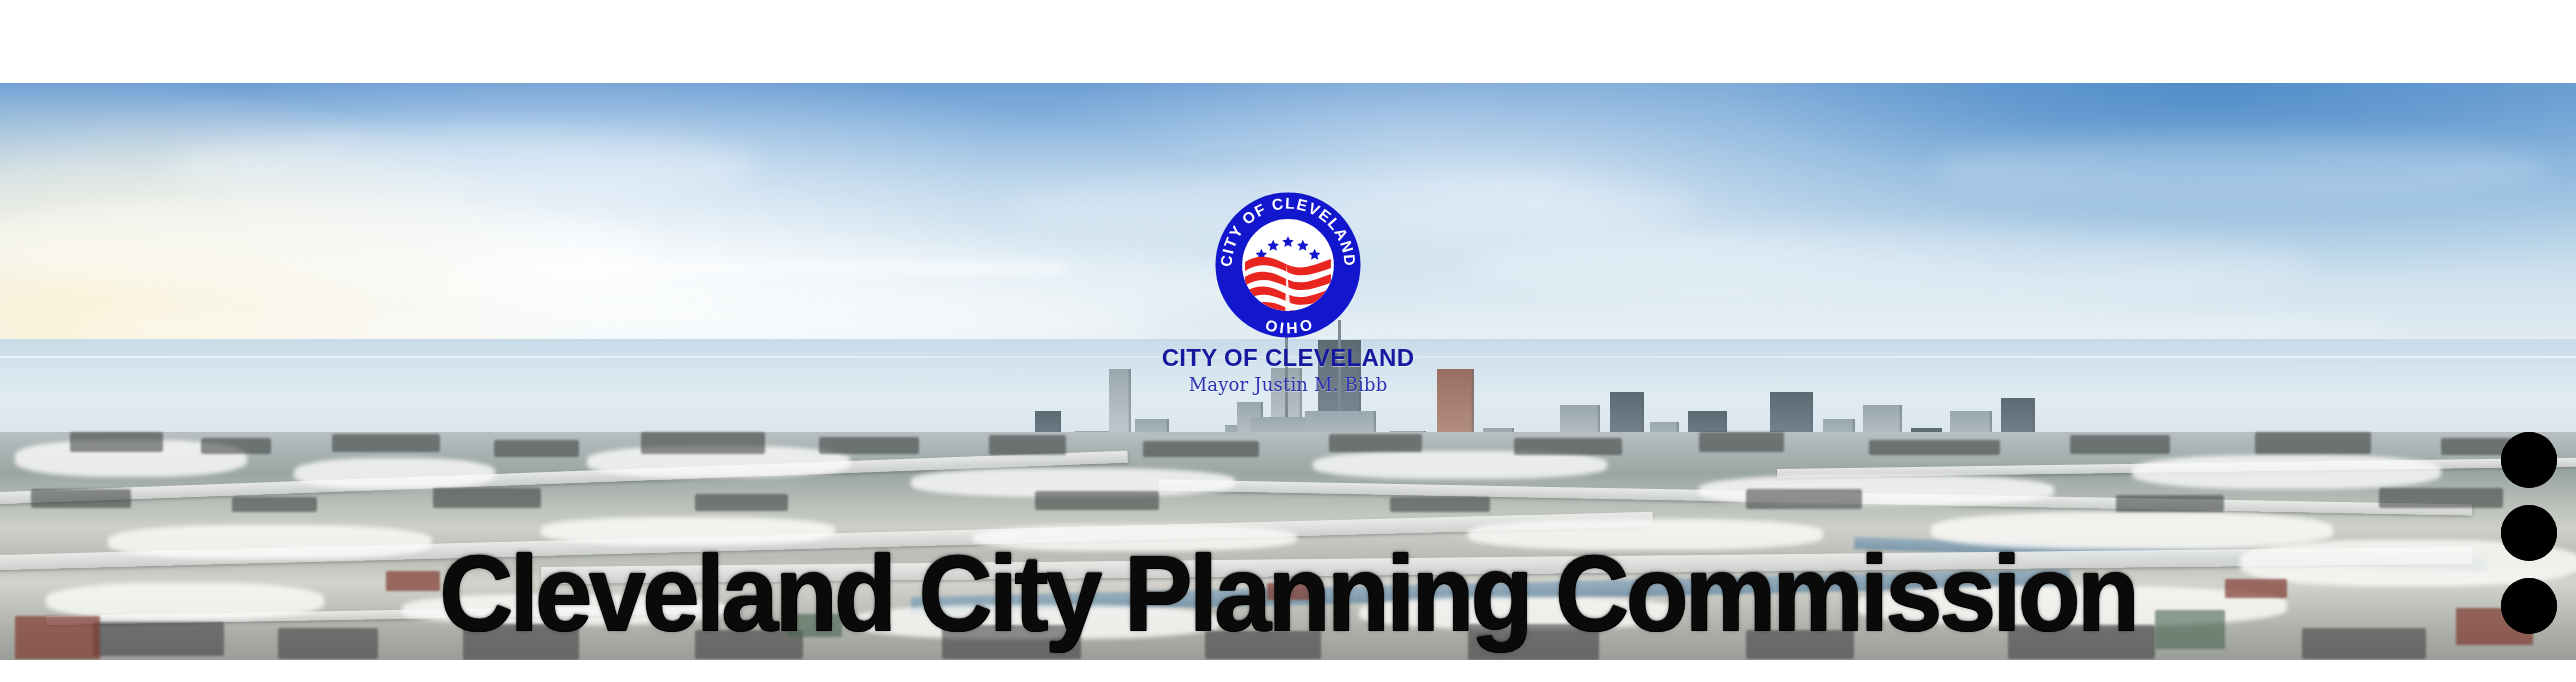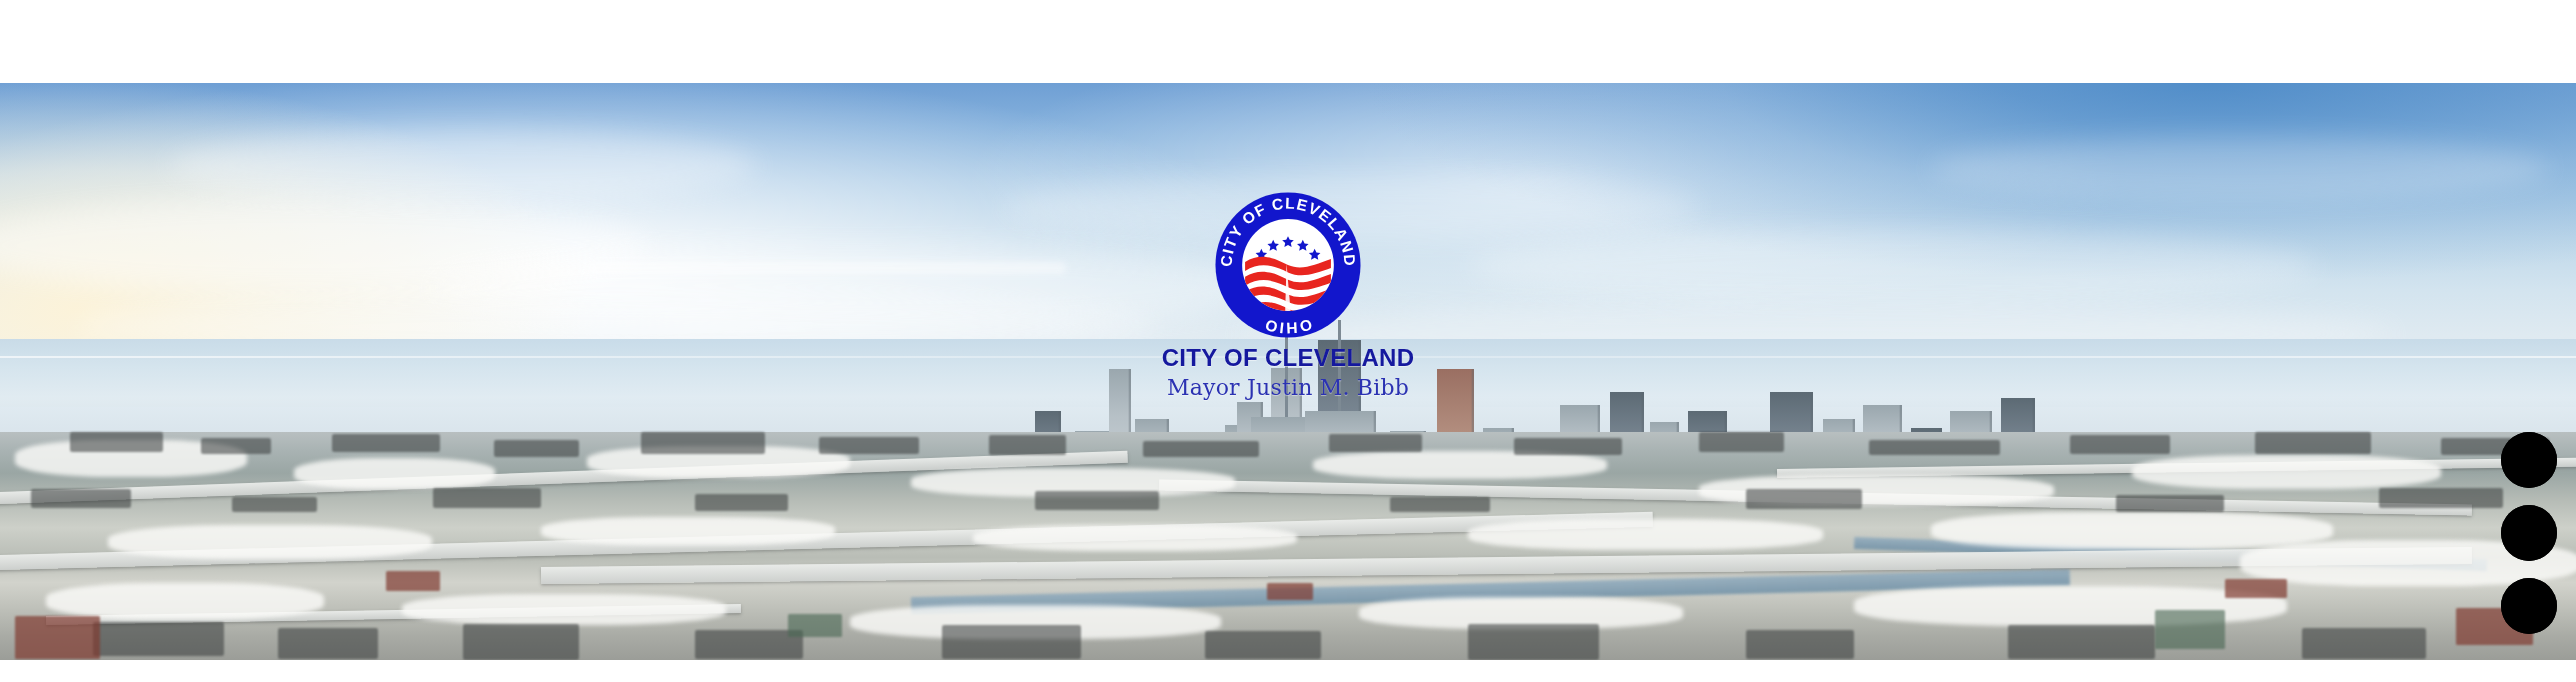--- a/index.html
+++ b/index.html
@@ -221,21 +221,21 @@
     font-size: 24px;
     letter-spacing: 0.3px;
     line-height: 1.1;
     text-shadow: 0 0.8px 0.8px rgba(255,255,255,0.5);
   }
   #logo-mayor {
     margin-top: 3.9px;
     color: #2b32b2;
     font-family: "DejaVu Serif", serif;
     font-weight: 400;
-    font-size: 22px;
+    font-size: 18px;
     letter-spacing: 0.2px;
     line-height: 1.15;
     text-shadow: 0 0.8px 0.8px rgba(255,255,255,0.45);
   }
 
   
   #headline {
     position: absolute;
     left: 50%;
     top: 459px;
@@ -485,20 +485,23 @@
             </g>
             <path d="M100,100 C118,108 136,100 158,92 L158,168 C138,176 118,176 100,168 Z" fill="none"></path>
             <path d="M98,98 L104,168 L96,170 Z" fill="#ffffff" opacity="0.9"></path>
           </g>
         </svg>
       </div>
       <div id="logo-city-name">CITY OF CLEVELAND</div>
       <div id="logo-mayor">Mayor Justin M. Bibb</div>
     </div>
 
+    <div id="headline">
+      <span>Cleveland City Planning Commission</span>
+    </div>
 
     <div id="social-rail">
 
       <a class="social-btn">
         <svg viewBox="0 0 73 73" xmlns="http://www.w3.org/2000/svg" aria-hidden="true">
           <defs>
             <mask id="ytMask">
               <rect x="0" y="0" width="73" height="73" fill="#fff"></rect>
               <g fill="#000">
                 <rect x="17" y="24.5" width="39" height="24" rx="7.5"></rect>

